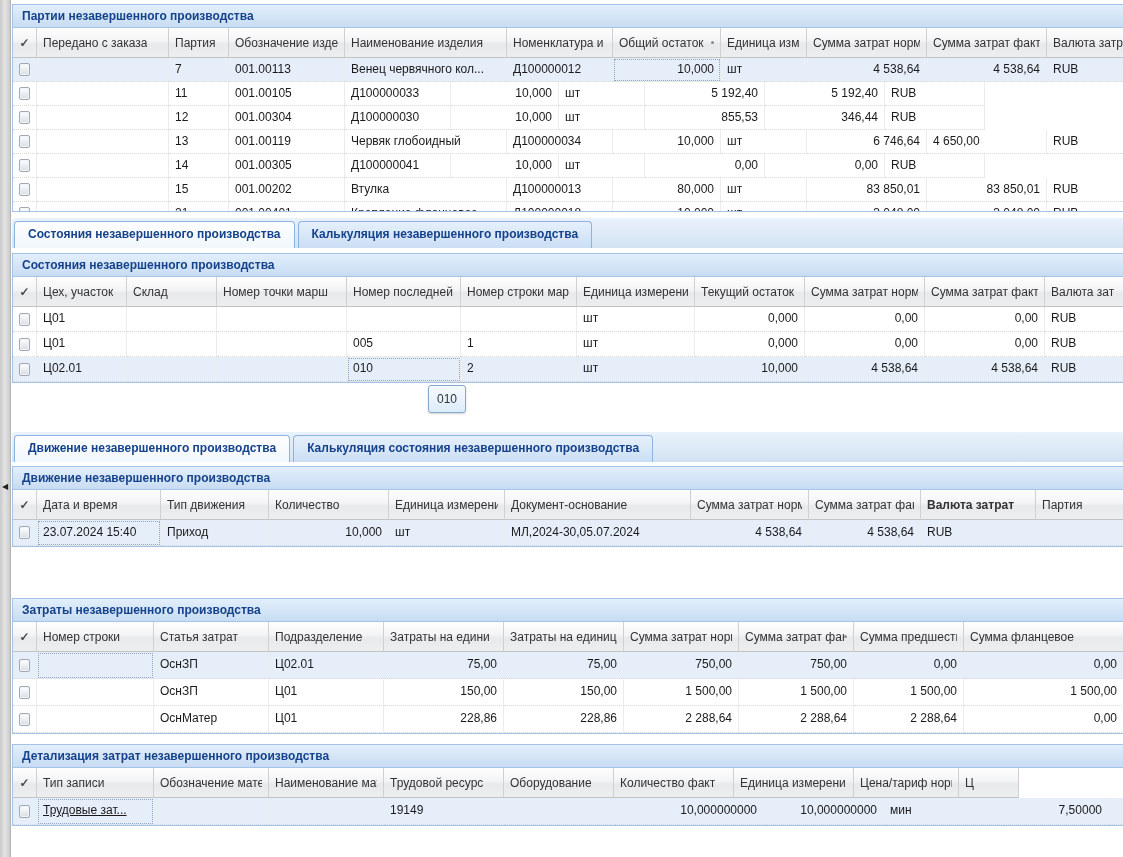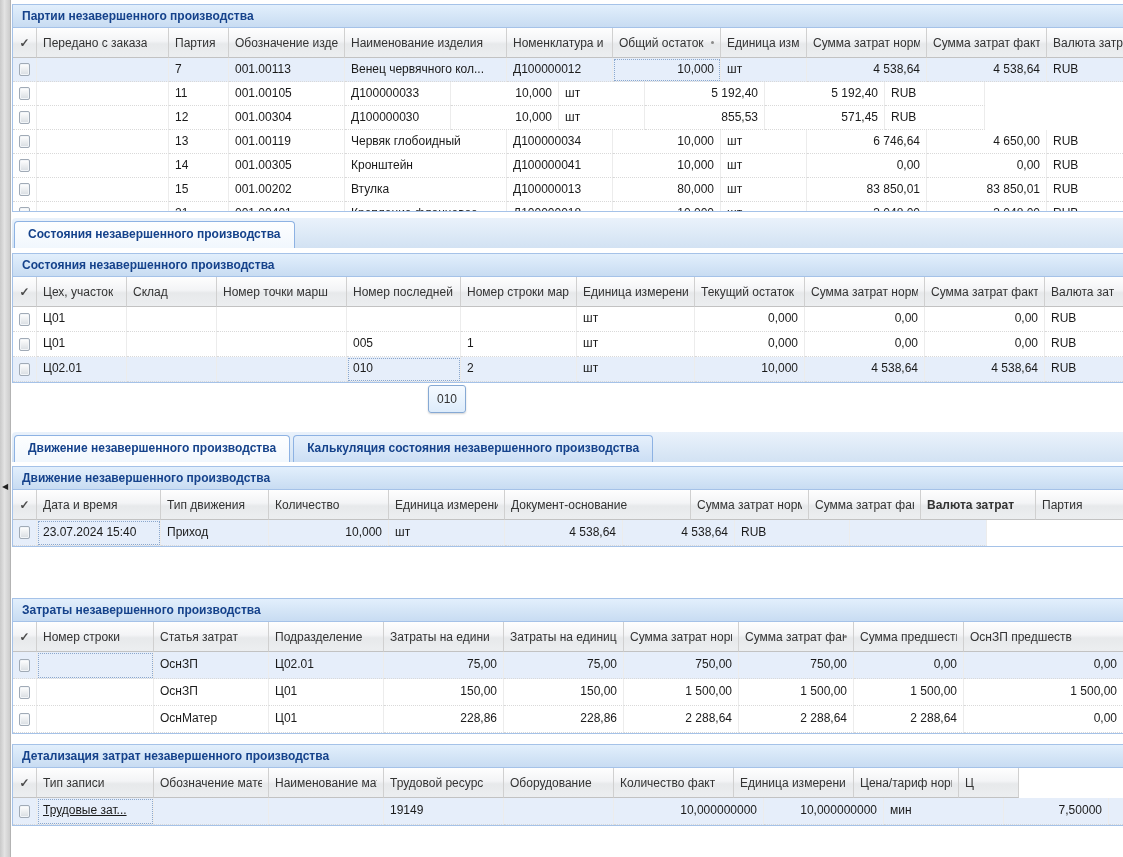--- a/index.html
+++ b/index.html
@@ -141,46 +141,45 @@
           <div class="gcell ccol">
             <div class="cb"></div>
           </div>
           <div class="gcell" style="width: 132px;"></div>
           <div class="gcell" style="width: 60px;">12</div>
           <div class="gcell" style="width: 116px;">001.00304</div>
           <div class="gcell" style="width: 106px;">Д100000030</div>
           <div class="gcell" style="width: 108px; text-align: right;">10,000</div>
           <div class="gcell" style="width: 86px;">шт</div>
           <div class="gcell" style="width: 120px; text-align: right;">855,53</div>
-          <div class="gcell" style="width: 120px; text-align: right;">571,45</div>
+          <div class="gcell" style="width: 120px; text-align: right;">346,44</div>
           <div class="gcell" style="width: 100px;">RUB</div>
         </div>
         <div class="grow">
           <div class="gcell ccol">
             <div class="cb"></div>
           </div>
           <div class="gcell" style="width: 132px;"></div>
           <div class="gcell" style="width: 60px;">13</div>
           <div class="gcell" style="width: 116px;">001.00119</div>
           <div class="gcell" style="width: 162px;">Червяк глобоидный</div>
           <div class="gcell" style="width: 106px;">Д100000034</div>
           <div class="gcell" style="width: 108px; text-align: right;">10,000</div>
           <div class="gcell" style="width: 86px;">шт</div>
           <div class="gcell" style="width: 120px; text-align: right;">6 746,64</div>
-          <div class="gcell" style="width: 120px; text-align: right;">4 650,00</div>
+          <div class="gcell" style="width: 120px; text-align: left;">4 650,00</div>
           <div class="gcell" style="width: 100px;">RUB</div>
         </div>
         <div class="grow">
           <div class="gcell ccol">
             <div class="cb"></div>
           </div>
           <div class="gcell" style="width: 132px;"></div>
           <div class="gcell" style="width: 60px;">14</div>
           <div class="gcell" style="width: 116px;">001.00305</div>
-          <div class="gcell" style="width: 162px;">Кронштейн</div>
           <div class="gcell" style="width: 106px;">Д100000041</div>
           <div class="gcell" style="width: 108px; text-align: right;">10,000</div>
           <div class="gcell" style="width: 86px;">шт</div>
           <div class="gcell" style="width: 120px; text-align: right;">0,00</div>
           <div class="gcell" style="width: 120px; text-align: right;">0,00</div>
           <div class="gcell" style="width: 100px;">RUB</div>
         </div>
         <div class="grow">
           <div class="gcell ccol">
             <div class="cb"></div>
@@ -209,20 +208,21 @@
           <div class="gcell" style="width: 86px;">шт</div>
           <div class="gcell" style="width: 120px; text-align: right;">3 048,00</div>
           <div class="gcell" style="width: 120px; text-align: right;">3 048,00</div>
           <div class="gcell" style="width: 100px;">RUB</div>
         </div>
       </div>
   </section>
 
   <nav class="tabbar tb1">
       <div class="tab active">Состояния незавершенного производства</div>
+      <div class="tab">Калькуляция незавершенного производства</div>
     </nav>
 
   <section class="panel p2">
     <div class="panel-title">Состояния незавершенного производства</div>
     <div class="grid">
         <div class="grow ghead">
           <div class="hcell ccol">✓</div>
           <div class="hcell" style="width: 90px;">
             <span>Цех, участок</span>
           </div>
@@ -343,20 +343,21 @@
           </div>
         </div>
         <div class="grow sel">
           <div class="gcell ccol">
             <div class="cb"></div>
           </div>
           <div class="gcell selcell" style="width: 124px;">23.07.2024 15:40</div>
           <div class="gcell" style="width: 108px;">Приход</div>
           <div class="gcell" style="width: 120px; text-align: right;">10,000</div>
           <div class="gcell" style="width: 116px;">шт</div>
+          <div class="gcell" style="width: 186px;">МЛ,2024-30,05.07.2024</div>
           <div class="gcell" style="width: 118px; text-align: right;">4 538,64</div>
           <div class="gcell" style="width: 112px; text-align: right;">4 538,64</div>
           <div class="gcell" style="width: 115px;">RUB</div>
           <div class="gcell" style="width: 137px;"></div>
         </div>
       </div>
   </section>
 
   <section class="panel p4">
     <div class="panel-title">Затраты незавершенного производства</div>
@@ -382,21 +383,21 @@
             <span>Сумма затрат норм</span>
           </div>
           <div class="hcell" style="width: 115px;">
             <span>Сумма затрат факт</span>
             <div class="sortdot"></div>
           </div>
           <div class="hcell" style="width: 110px;">
             <span>Сумма предшеству</span>
           </div>
           <div class="hcell" style="width: 160px;">
-            <span>ОснЗП предшеств</span>
+            <span>Сумма фланцевое</span>
           </div>
         </div>
         <div class="grow sel">
           <div class="gcell ccol">
             <div class="cb"></div>
           </div>
           <div class="gcell selcell" style="width: 117px;"></div>
           <div class="gcell" style="width: 115px;">ОснЗП</div>
           <div class="gcell" style="width: 115px;">Ц02.01</div>
           <div class="gcell" style="width: 120px; text-align: right;">75,00</div>

